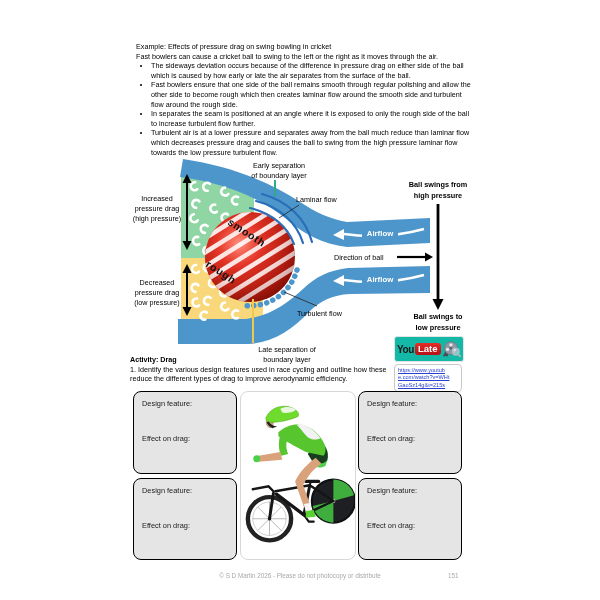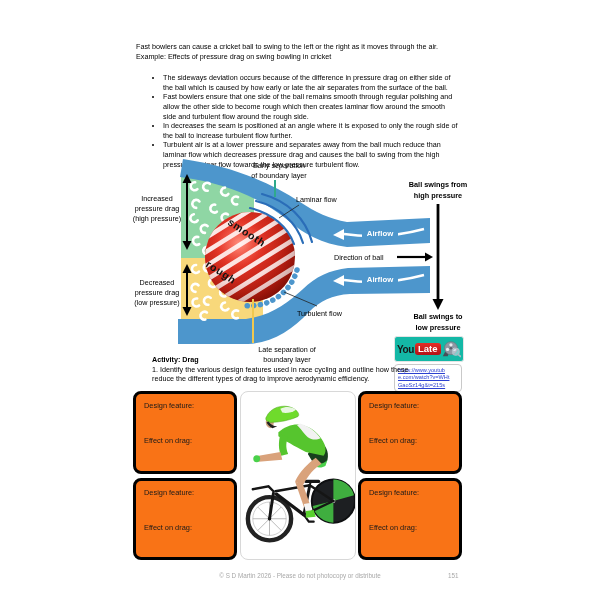--- a/index.html
+++ b/index.html
@@ -1,62 +1,62 @@
 <!DOCTYPE html>
 <html><head>
 <meta charset="utf-8">
 <style>
   html,body{margin:0;padding:0;}
   body{width:600px;height:600px;background:#fff;position:relative;overflow:hidden;
        font-family:"Liberation Sans",sans-serif;color:#000;}
   .abs{position:absolute;}
   
   .text-block{left:136px;top:42px;width:336px;font-size:7.2px;line-height:9.6px;}
-  .text-block ul{margin:12px;padding:0 0 0 15px;list-style:disc outside;}
+  .text-block ul{margin:0;padding:0 0 0 15px;list-style:disc outside;}
   .text-block li{margin:0;padding:0;}
   
   #diagram{left:0;top:0;width:600px;height:600px;}
   #diagram text{font-family:"Liberation Sans",sans-serif;font-size:7.2px;fill:#000;}
   #diagram text.b{font-weight:bold;font-size:7.3px;}
   #diagram text.white-lbl{fill:#fff;font-size:7.8px;font-weight:600;}
   #diagram text.ball-txt{font-weight:bold;font-size:10.5px;fill:#131313;letter-spacing:.8px;}
   
   .yt{left:394px;top:336px;width:70px;}
   .yt-logo{display:flex;align-items:center;gap:1px;border:1px solid #e4e4e4;border-radius:3px;
            padding:2px 2px;background:#14b8a6;width:64px;}
   .yt-you{font-size:10px;font-weight:bold;letter-spacing:-0.4px;color:#171717;}
   .yt-tube{font-size:9.5px;font-weight:bold;color:#fff;background:linear-gradient(#e52d27,#b31217);
            border-radius:3px;padding:0 3px 1px 3px;}
   .yt-linkbox{margin-top:2px;border:1px solid #c9c9c9;border-radius:4px;background:#fff;
               padding:2px 3px;width:60px;}
   .yt-link{font-size:5.6px;line-height:7.4px;color:#2b3fd0;text-decoration:underline;
            word-break:break-all;cursor:pointer;}
   
-  .activity{left:152px;top:355px;width:272px;font-size:7.2px;line-height:9.6px;}
+  .activity{left:130px;top:355px;width:272px;font-size:7.2px;line-height:9.6px;}
   .activity .hd{font-weight:bold;}
   
-  .wbox{background:#f97316;border:3px solid #000000;border-radius:8px;padding:7px 8px;
+  .wbox{background:#e5e5e5;border:1px solid #000000;border-radius:8px;padding:7px 8px;
         font-size:7.4px;color:#1a1a1a;box-sizing:border-box;}
   .wbox .eff{margin-top:26px;}
   .imgbox{left:240px;top:391px;width:116px;height:169px;border:1px solid #d8d8d8;
           border-radius:8px;background:#fff;box-sizing:border-box;overflow:hidden;}
   
   .footer{left:130px;top:572px;width:340px;text-align:center;font-size:6.3px;color:#a8a8a8;}
   .pagenum{left:448px;top:572px;font-size:6.3px;color:#a8a8a8;}
 </style>
 </head>
 <body>
 
 <div class="abs text-block">
+  <div>Example: Effects of pressure drag on swing bowling in cricket</div>
   <div>Fast bowlers can cause a cricket ball to swing to the left or the right as it moves through the air.</div>
-  <div>Example: Effects of pressure drag on swing bowling in cricket</div>
   <ul>
     <li><span>The sideways deviation occurs because of the difference in pressure drag on either side of the ball which is caused by how early or late the air separates from the surface of the ball.</span></li>
     <li><span>Fast bowlers ensure that one side of the ball remains smooth through regular polishing and allow the other side to become rough which then creates laminar flow around the smooth side and turbulent flow around the rough side.</span></li>
-    <li><span>In decreases the seam is positioned at an angle where it is exposed to only the rough side of the ball to increase turbulent flow further.</span></li>
+    <li><span>In separates the seam is positioned at an angle where it is exposed to only the rough side of the ball to increase turbulent flow further.</span></li>
     <li><span>Turbulent air is at a lower pressure and separates away from the ball much reduce than laminar flow which decreases pressure drag and causes the ball to swing from the high pressure laminar flow towards the low pressure turbulent flow.</span></li>
   </ul>
 </div>
 
 <svg id="diagram" class="abs" viewBox="0 0 600 600">
   <defs>
     <radialGradient id="ballGrad" cx="38%" cy="35%" r="80%">
       <stop offset="0%" stop-color="#ff6a55"></stop>
       <stop offset="30%" stop-color="#e23325"></stop>
       <stop offset="70%" stop-color="#b21a0e"></stop>

